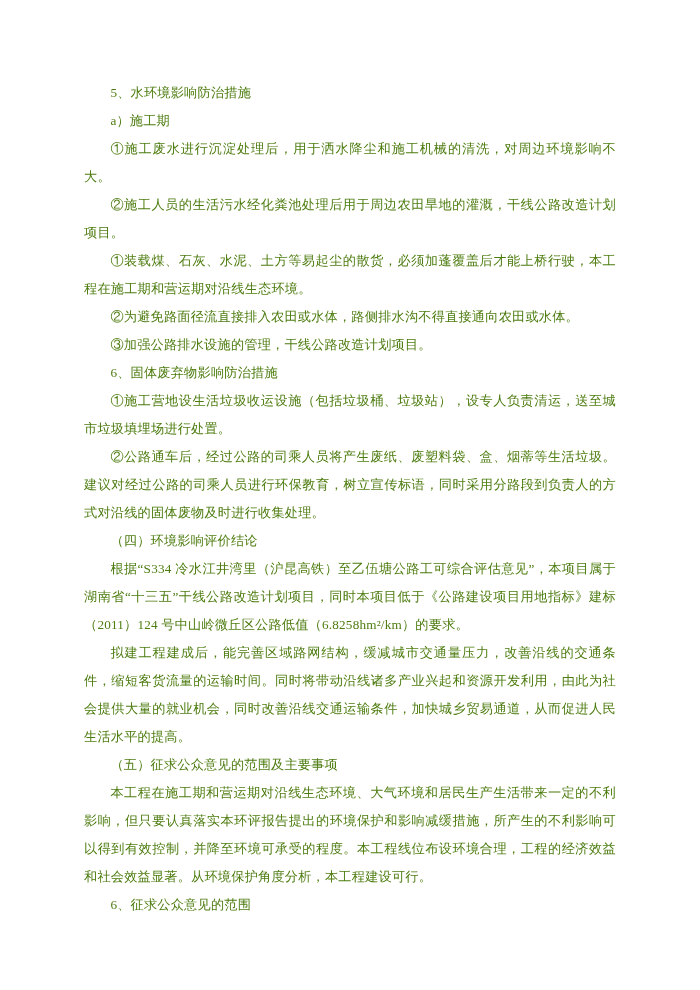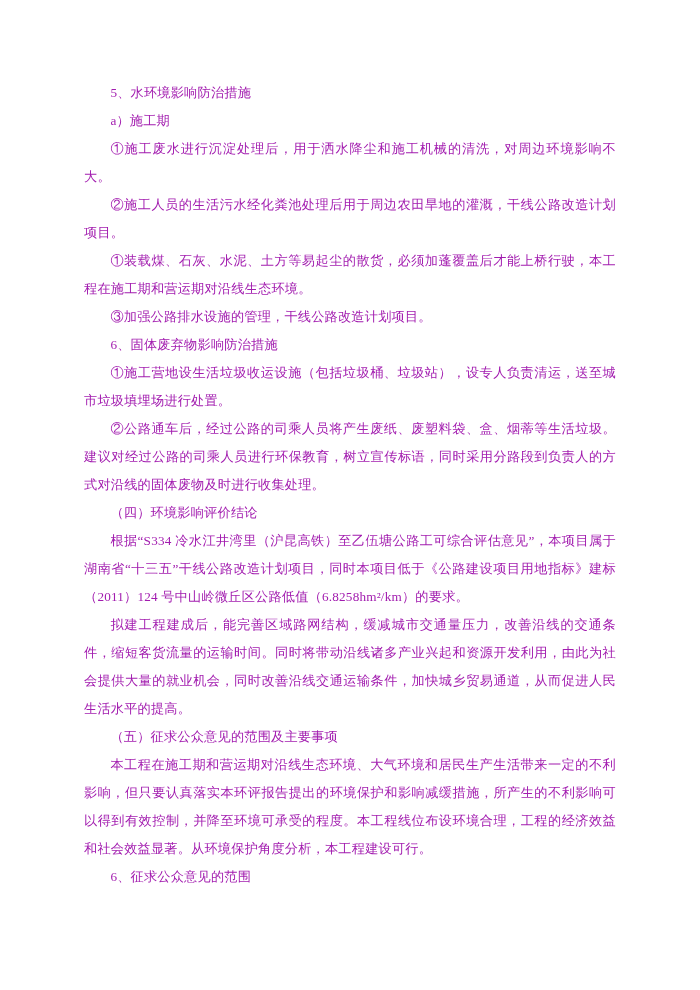--- a/index.html
+++ b/index.html
@@ -18,38 +18,39 @@
     width: 700px;
     height: 990px;
     padding: 79px 84px 0 84px;
     background: #ffffff;
   }
   .doc-body p {
     margin: 0;
     padding: 0;
     font-size: 13.2px;
     line-height: 28px;
-    color: #a21caf;
+    color: #4d7c0f;
     text-align: justify;
     text-justify: inter-character;
     text-indent: 2em;
     word-break: break-all;
     letter-spacing: 0.2px;
   }
 </style>
 </head>
 <body>
 
 <div class="page">
   <div class="doc-body">
     <p>5、水环境影响防治措施</p>
     <p>a）施工期</p>
     <p>①施工废水进行沉淀处理后，用于洒水降尘和施工机械的清洗，对周边环境影响不大。</p>
     <p>②施工人员的生活污水经化粪池处理后用于周边农田旱地的灌溉，干线公路改造计划项目。</p>
     <p>①装载煤、石灰、水泥、土方等易起尘的散货，必须加蓬覆盖后才能上桥行驶，本工程在施工期和营运期对沿线生态环境。</p>
+    <p>②为避免路面径流直接排入农田或水体，路侧排水沟不得直接通向农田或水体。</p>
     <p>③加强公路排水设施的管理，干线公路改造计划项目。</p>
     <p>6、固体废弃物影响防治措施</p>
     <p>①施工营地设生活垃圾收运设施（包括垃圾桶、垃圾站），设专人负责清运，送至城市垃圾填埋场进行处置。</p>
     <p>②公路通车后，经过公路的司乘人员将产生废纸、废塑料袋、盒、烟蒂等生活垃圾。建议对经过公路的司乘人员进行环保教育，树立宣传标语，同时采用分路段到负责人的方式对沿线的固体废物及时进行收集处理。</p>
     <p>（四）环境影响评价结论</p>
     <p>根据“S334 冷水江井湾里（沪昆高铁）至乙伍塘公路工可综合评估意见”，本项目属于湖南省“十三五”干线公路改造计划项目，同时本项目低于《公路建设项目用地指标》建标（2011）124 号中山岭微丘区公路低值（6.8258hm²/km）的要求。</p>
     <p>拟建工程建成后，能完善区域路网结构，缓减城市交通量压力，改善沿线的交通条件，缩短客货流量的运输时间。同时将带动沿线诸多产业兴起和资源开发利用，由此为社会提供大量的就业机会，同时改善沿线交通运输条件，加快城乡贸易通道，从而促进人民生活水平的提高。</p>
     <p>（五）征求公众意见的范围及主要事项</p>
     <p>本工程在施工期和营运期对沿线生态环境、大气环境和居民生产生活带来一定的不利影响，但只要认真落实本环评报告提出的环境保护和影响减缓措施，所产生的不利影响可以得到有效控制，并降至环境可承受的程度。本工程线位布设环境合理，工程的经济效益和社会效益显著。从环境保护角度分析，本工程建设可行。</p>
     <p>6、征求公众意见的范围</p>

